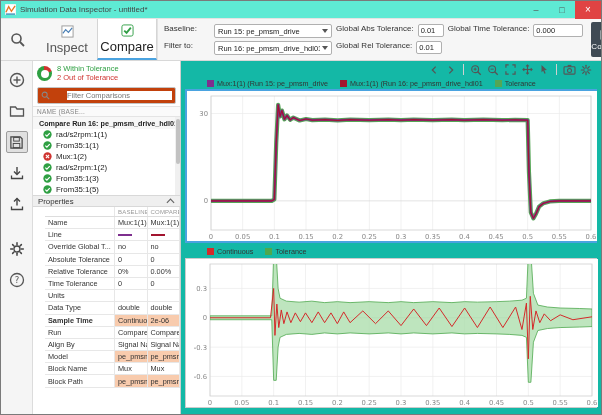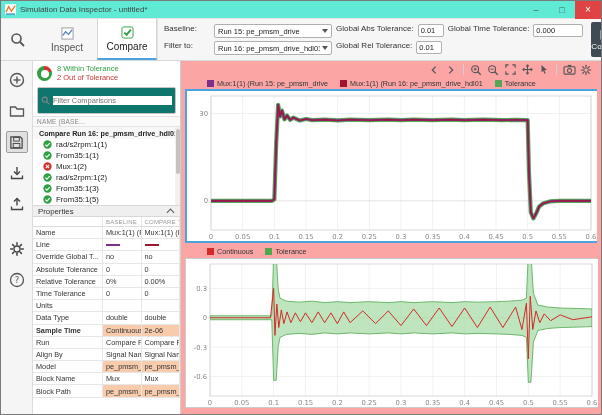--- a/index.html
+++ b/index.html
@@ -11,21 +11,21 @@
   .app-icon { margin:0 4px 0 4px; }
   .tb-title { font-size:8px; color:#444; flex:1; white-space:nowrap; overflow:hidden; }
   .tb-btn { width:26px; height:18px; display:flex; align-items:center; justify-content:center; font-size:9px; color:#555; cursor:default; }
   .tb-btn.close { background:#e04343; color:#fff; font-size:10px; }
 
   
   .toolbar { height:42px; flex:0 0 42px; background:#f6f6f6; border-bottom:1px solid #d8d8d8; display:flex; align-items:stretch; }
   .tool-left { display:flex; align-items:center; width:178px; border-right:1px solid #e2e2e2; }
   .searchbtn { width:26px; height:34px; display:flex; align-items:center; justify-content:center; margin-left:4px; }
   .tabs { display:flex; height:100%; margin-left:6px; }
-  .tab { width:60px; display:flex; flex-direction:column; align-items:center; justify-content:center; gap:2px; font-size:10px; color:#555; }
+  .tab { width:60px; display:flex; flex-direction:column; align-items:center; justify-content:center; gap:2px; font-size:13px; color:#555; }
   .tab.active { background:#ffffff; border-left:1px solid #d5d5d5; border-right:1px solid #d5d5d5; border-bottom:2px solid var(--chart-border); color:#222; }
   .cfg { flex:1; display:flex; flex-direction:column; justify-content:center; gap:3px; padding:0 6px; }
   .cfg-row { display:flex; gap:4px; font-size:8px; color:#333; white-space:nowrap; }
   .cfg-label { width:46px; text-align:left; }
   .combo { width:118px; height:14px; background:#fff; border:1px solid #b0b0b0; border-radius:2px; display:flex; align-items:center; font-size:7.5px; color:#222; padding:0 3px; position:relative; }
   .combo .val { flex:1; overflow:hidden; white-space:nowrap; }
   .caret { width:0; height:0; border-left:3px solid transparent; border-right:3px solid transparent; border-top:4px solid #555; margin-left:2px; }
   .num-input { height:13px; border:1px solid #b0b0b0; border-radius:2px; font-size:7.5px; padding:0 2px; font-family:inherit; color:#222; }
   .w24{width:26px;} .w28{width:50px;}
   .compare-btn { width:52px; margin:3px 6px 3px 2px; background:var(--compare-button); color:#fff; font-size:8px; border:none; border-radius:2px; display:flex; flex-direction:column; align-items:center; justify-content:center; gap:2px; }
@@ -37,48 +37,48 @@
   .strip-btn.selected { background:#e0e0e0; border:1px solid #9d9d9d; }
   .strip-btn.lower { margin-top:14px; }
 
   .leftpanel { width:148px; border-right:1px solid #cfcfcf; display:flex; flex-direction:column; background:#fff; min-height:0; }
   .statusbox { height:25px; display:flex; align-items:center; gap:5px; padding:2px 4px; }
   .status-icon { width:15px; height:15px; border-radius:50%; background:conic-gradient(var(--fail) 0 72deg, var(--pass) 72deg 360deg); position:relative; flex:0 0 15px; }
   .status-icon::after { content:""; position:absolute; inset:3.5px; background:#fff; border-radius:50%; }
   .status-lines { display:flex; flex-direction:column; line-height:1.15; }
   .st-green { font-size:7.5px; color:var(--within-text); }
   .st-red { font-size:7.5px; color:var(--out-text); }
-  .filterbox { height:27px; margin:1px 4px 2px 4px; border:1px solid #c4c4c4; border-radius:2px; display:flex; align-items:center; gap:3px; padding:0 3px; background:#0f766e; }
+  .filterbox { height:17px; margin:1px 4px 2px 4px; border:1px solid #c4c4c4; border-radius:2px; display:flex; align-items:center; gap:17px; padding:0 3px; background:#c2410c; }
   .filter-input { border:none; outline:none; flex:1; font-size:7.5px; font-family:inherit; color:#333; min-width:0; }
   .list-header { height:11px; background:#fafafa; border-top:1px solid #e4e4e4; border-bottom:1px solid #e4e4e4; font-size:6.5px; color:#888; display:flex; align-items:center; padding:0 4px; letter-spacing:0.2px; }
   .siglist { position:relative; flex:0 0 auto; }
   .group-row { height:12px; display:flex; align-items:center; gap:3px; font-size:7.2px; font-weight:bold; color:#222; padding:0 3px; background:#f7f7f7; white-space:nowrap; overflow:hidden; }
   .sig-row { height:11px; display:flex; align-items:center; gap:4px; padding:0 3px 0 10px; font-size:7.8px; color:#222; white-space:nowrap; overflow:hidden; }
   .sig-row.selected { background:var(--selection); color:#fff; }
   .sig-icon { width:9px; height:9px; flex:0 0 9px; }
   .ic-pass-bg { fill:var(--pass); }
   .ic-fail-bg { fill:var(--fail); }
   .scrollbar { position:absolute; right:0; top:0; bottom:0; width:5px; background:#f0f0f0; }
   .scroll-thumb { position:absolute; top:2px; right:0.5px; width:4px; height:45px; background:#c2c2c2; border-radius:2px; }
 
   .props-header { height:12px; background:#efefef; border-top:1px solid #d8d8d8; border-bottom:1px solid #d8d8d8; display:flex; align-items:center; font-size:7.8px; color:#333; padding:0 5px; }
   .props-header .chev { margin-left:auto; }
   .props-table { flex:1; overflow:hidden; font-size:7.3px; }
-  .prow { display:flex; height:12.2px; border-bottom:1px solid #e7e7e7; }
+  .prow { display:flex; height:12.2px; border-bottom:1px solid #e7e7e7;margin-left:12px; }
   .prow.phead { height:10px; border-bottom:1px solid #ddd; }
   .pcell { padding:1px 3px; overflow:hidden; white-space:nowrap; border-right:1px solid #e7e7e7; display:flex; align-items:center; }
   .plabel { width:70px; flex:0 0 70px; color:#333; }
   .pval { width:38px; flex:1; color:#333; }
   .phl { background:var(--highlight); }
   .pbold { font-weight:bold; }
   .pcol-head { font-size:6px; color:#999; letter-spacing:0.2px; }
   .line-swatch { display:inline-block; width:14px; height:2px; }
 
   
-  .chartarea { flex:1; display:flex; flex-direction:column; padding:0 4px; min-width:0; background:#fca5a5; }
+  .chartarea { flex:1; display:flex; flex-direction:column; padding:0 4px; min-width:0; background:#14b8a6; }
   .chart-tools { height:16px; display:flex; align-items:center; justify-content:flex-end; gap:3px; padding:1px 4px 0 0; }
   .ct-btn { width:14px; height:13px; display:flex; align-items:center; justify-content:center; border-radius:2px; }
   .ct-sep { width:1px; height:11px; background:#d0d0d0; margin:0 2px; }
   .legend { height:12px; display:flex; align-items:center; gap:12px; padding-left:22px; font-size:7.2px; color:#333; white-space:nowrap; overflow:hidden; }
   .lg-item { display:flex; align-items:center; gap:3px; }
   .lg-swatch { width:7px; height:7px; flex:0 0 7px; }
   .chartbox { background:#fff; }
   .chartbox.top { border:2px solid var(--chart-border); }
   .chartbox.bottom { border:1px solid #cccccc; margin-top:1px; }
   svg.chart { display:block; }

